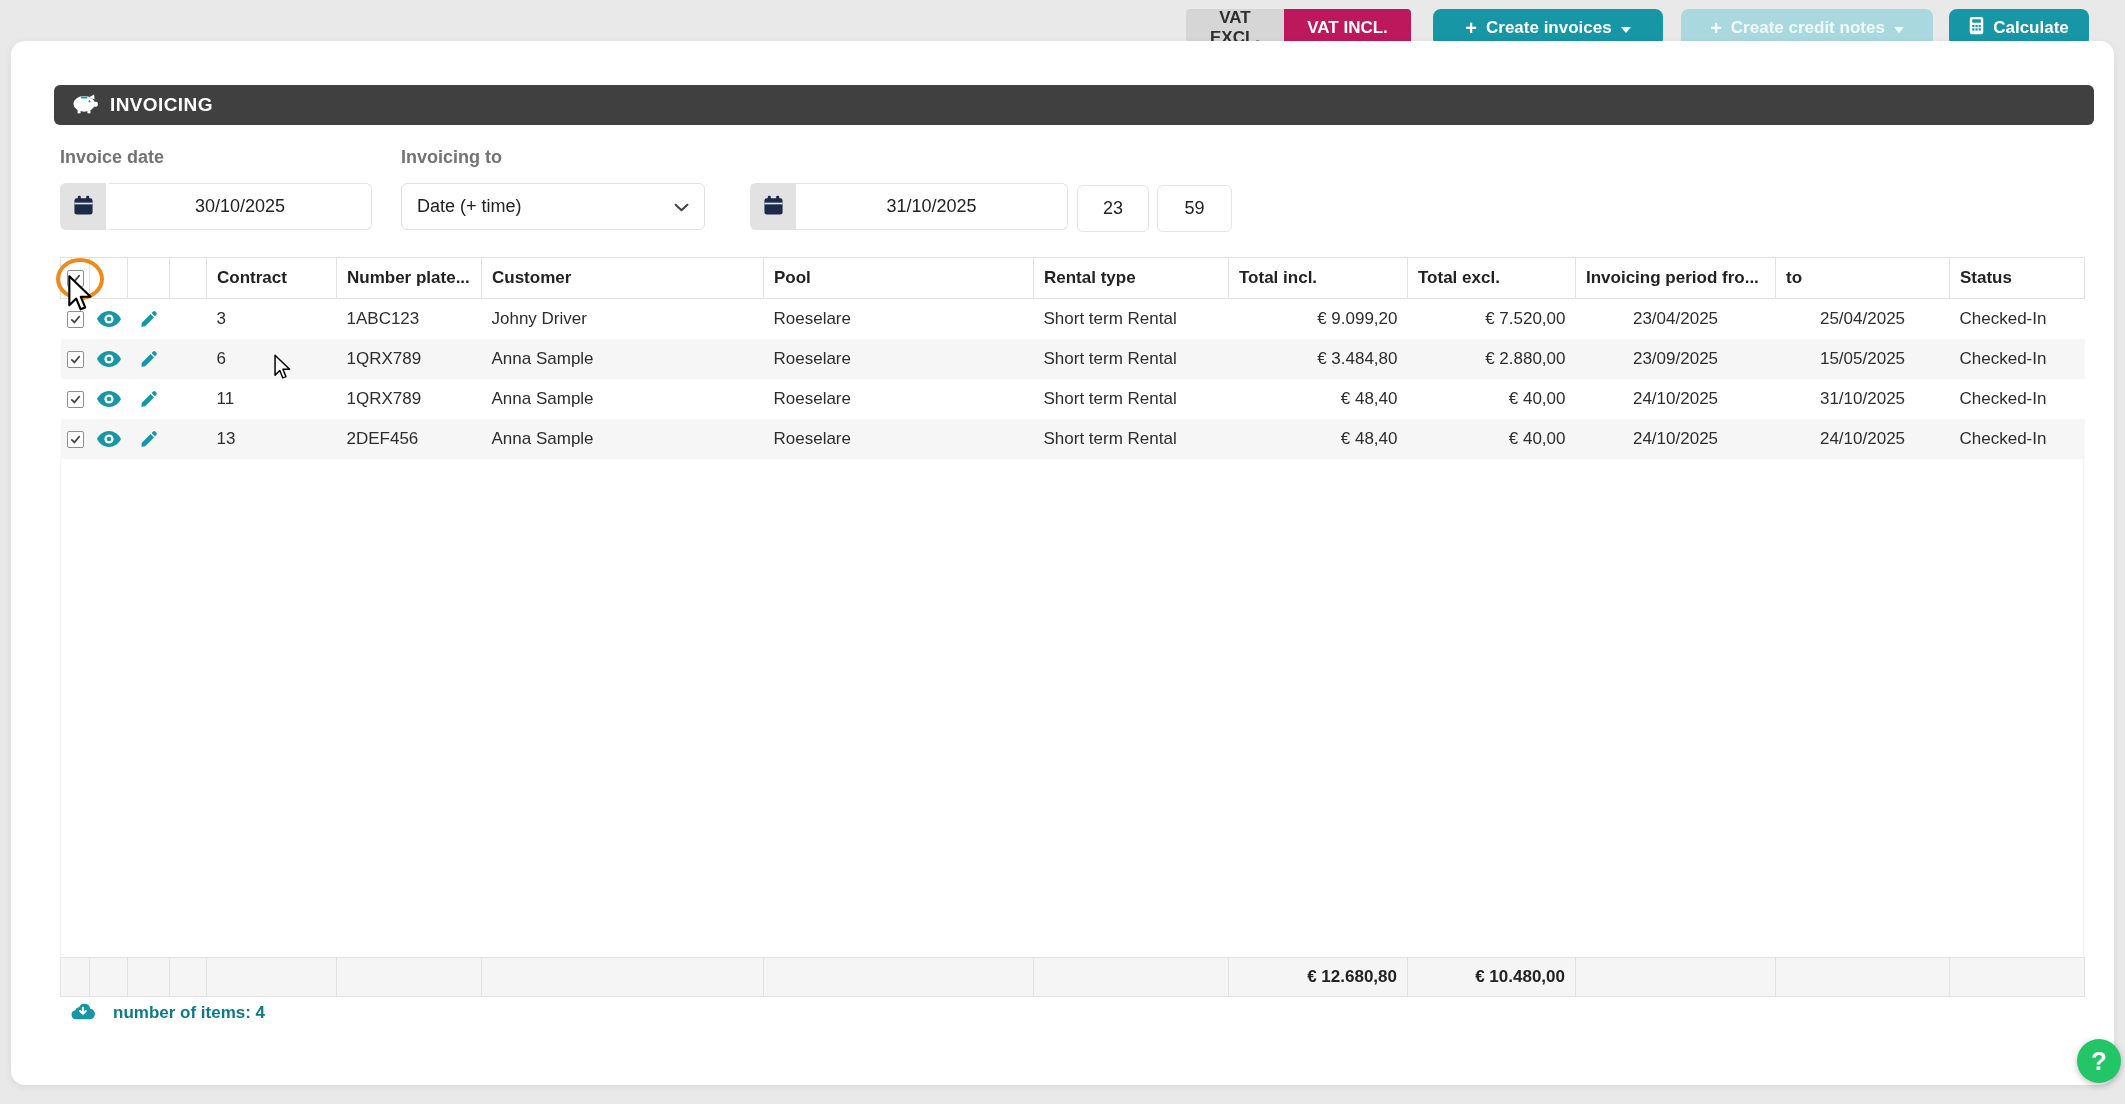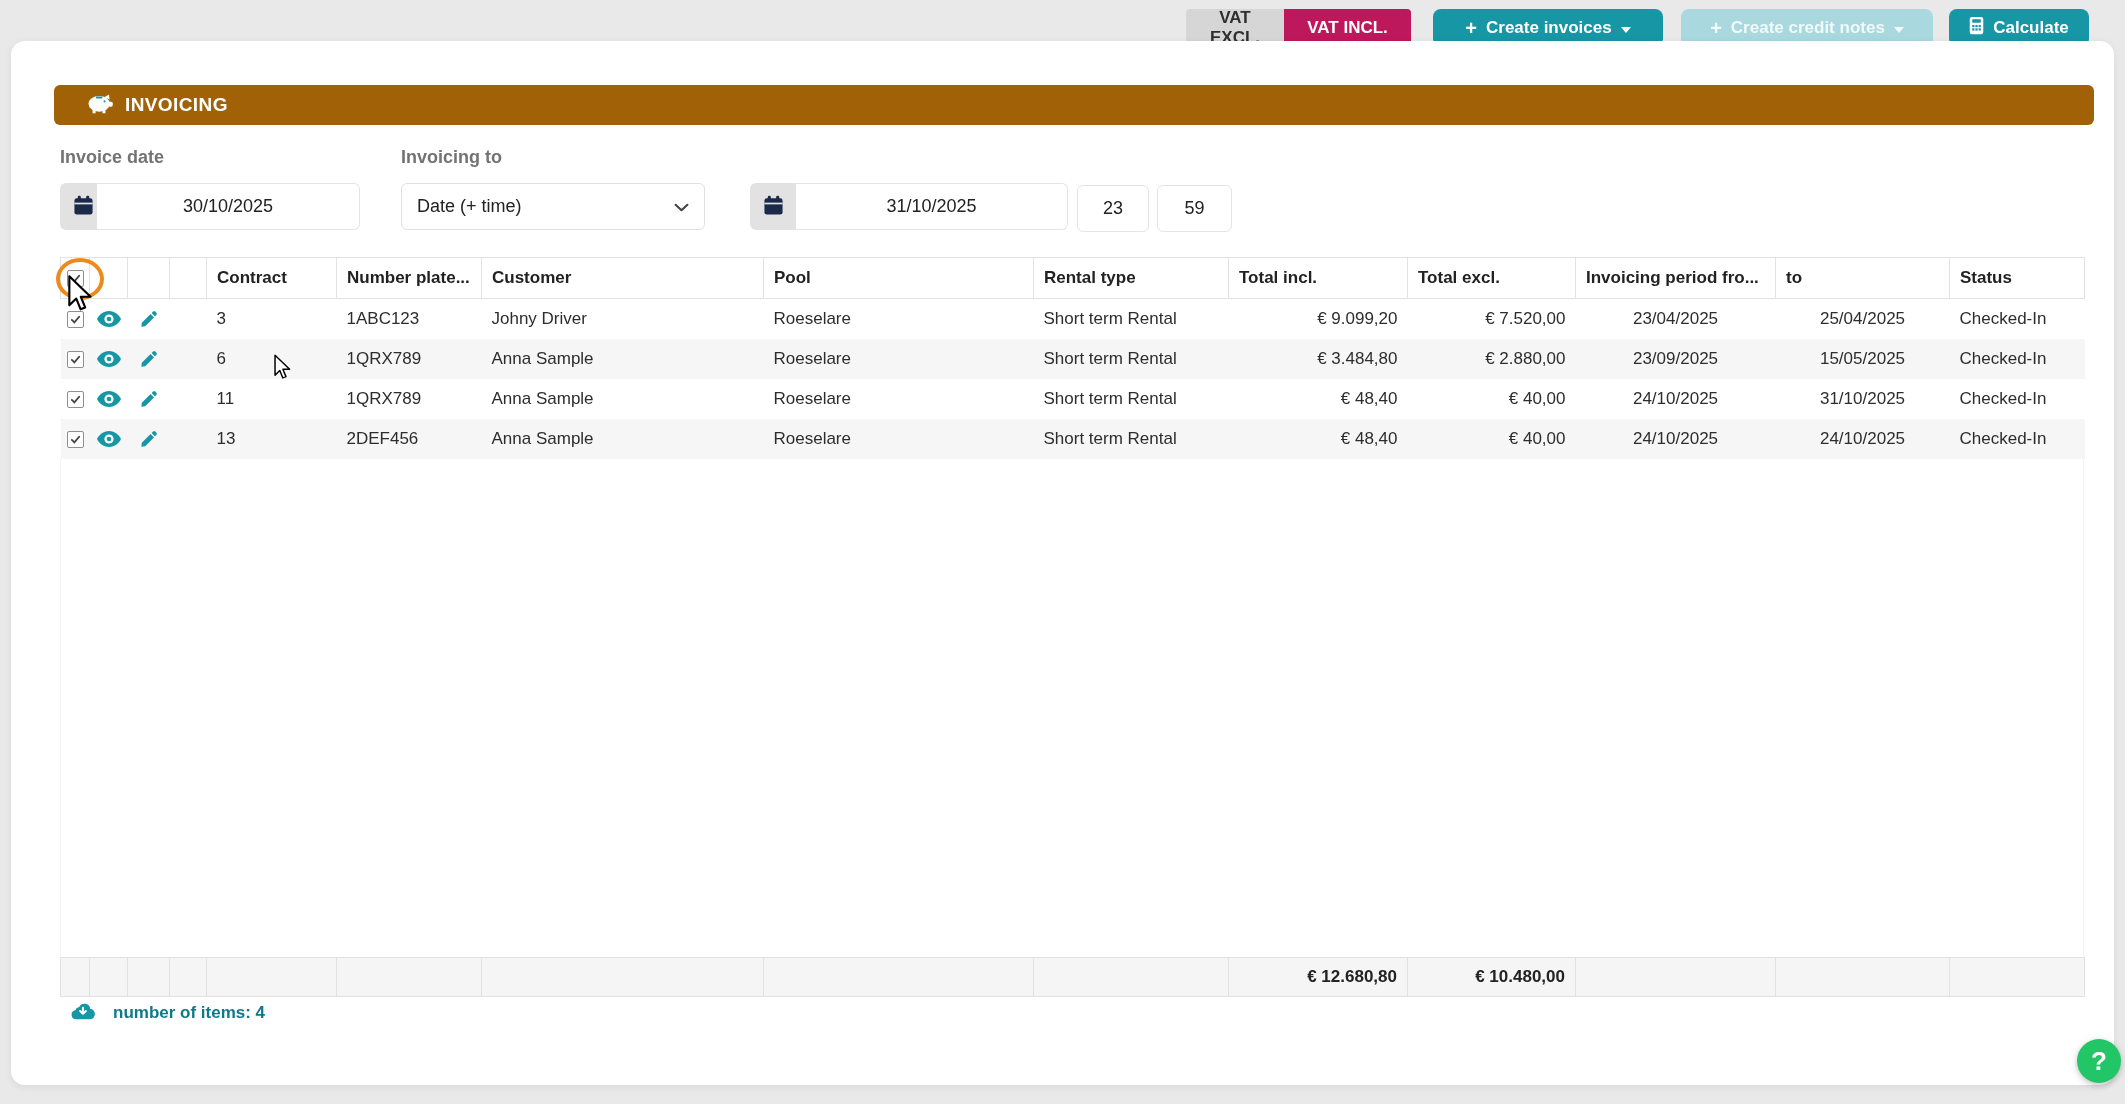--- a/index.html
+++ b/index.html
@@ -12,30 +12,30 @@
   .vat-excl{left:1186px;width:98px;background:#d6d6d6;color:#2f2f2f;border-radius:4px 0 0 4px}
   .vat-incl{left:1284px;width:127px;background:#be185d;color:#fff;border-radius:0 4px 4px 0}
   .btn{position:absolute;top:9px;height:38px;border-radius:8px;display:flex;align-items:center;justify-content:center;gap:9px;font-weight:700;font-size:17px;color:#fff}
   .btn-create-invoices{left:1433px;width:230px;background:#1796a6}
   .btn-create-credit{left:1681px;width:252px;background:#aad8df;color:#f0fafb}
   .btn-calculate{left:1949px;width:140px;background:#1796a6}
   .plus{font-size:20px;font-weight:700;line-height:1}
 
   
   .card{position:absolute;left:11px;top:41px;width:2103px;height:1044px;background:#fff;border-radius:14px;box-shadow:0 2px 8px rgba(0,0,0,.07)}
-  .card-header{position:absolute;left:43px;top:44px;width:2040px;height:40px;background:#a16207;border-radius:6px;display:flex;align-items:center;gap:11px;padding-left:32px;box-sizing:border-box;color:#fff;font-weight:700;font-size:19px;letter-spacing:.4px}
+  .card-header{position:absolute;left:43px;top:44px;width:2040px;height:40px;background:#404040;border-radius:6px;display:flex;align-items:center;gap:11px;padding-left:17px;box-sizing:border-box;color:#fff;font-weight:700;font-size:19px;letter-spacing:.4px}
 
   .filter-label{position:absolute;font-weight:700;font-size:18px;color:#737373}
   .lb-invoice-date{left:49px;top:106px}
   .lb-invoicing-to{left:390px;top:106px}
 
   .cal-btn{position:absolute;top:142px;width:46px;height:47px;background:#e2e2e2;border-radius:6px 0 0 6px;display:flex;align-items:center;justify-content:center}
   .cal1{left:49px}.cal2{left:739px}
   .date-input{position:absolute;top:142px;height:47px;border:1px solid #e4e4e4;border-left:0;border-radius:0 6px 6px 0;background:#fff;text-align:center;font-size:18px;color:#222;box-sizing:border-box;outline:none;font-family:inherit}
-  .di1{left:86px;width:263px}.di2{left:785px;width:272px}
+  .di1{left:98px;width:263px}.di2{left:785px;width:272px}
   .select-box{position:absolute;left:390px;top:142px;width:304px;height:47px;border:1px solid #e0e0e0;border-radius:6px;background:#fff;display:flex;align-items:center;justify-content:space-between;padding:0 15px;box-sizing:border-box;font-size:18px;color:#222;cursor:pointer}
   .time-input{position:absolute;top:144px;height:47px;border:1px solid #e4e4e4;border-radius:6px;background:#fff;text-align:center;font-size:18px;color:#222;box-sizing:border-box;outline:none;font-family:inherit}
   .ti-h{left:1066px;width:72px}.ti-m{left:1146px;width:75px}
 
   
   .table-wrap{position:absolute;left:49px;top:216px;width:2024px}
   table.grid{border-collapse:collapse;table-layout:fixed;width:2024px;font-size:17px;color:#2d2d2d}
   .grid th{border:1px solid #e2e2e2;height:40px;padding:0 10px;text-align:left;font-weight:700;font-size:17px;color:#222;background:#fff;white-space:nowrap;overflow:hidden}
   .grid th.c-check,.grid th.c-icon,.grid th.c-gap{padding:0;text-align:center}
   .grid td{height:40px;padding:0 10px;white-space:nowrap;overflow:hidden}

